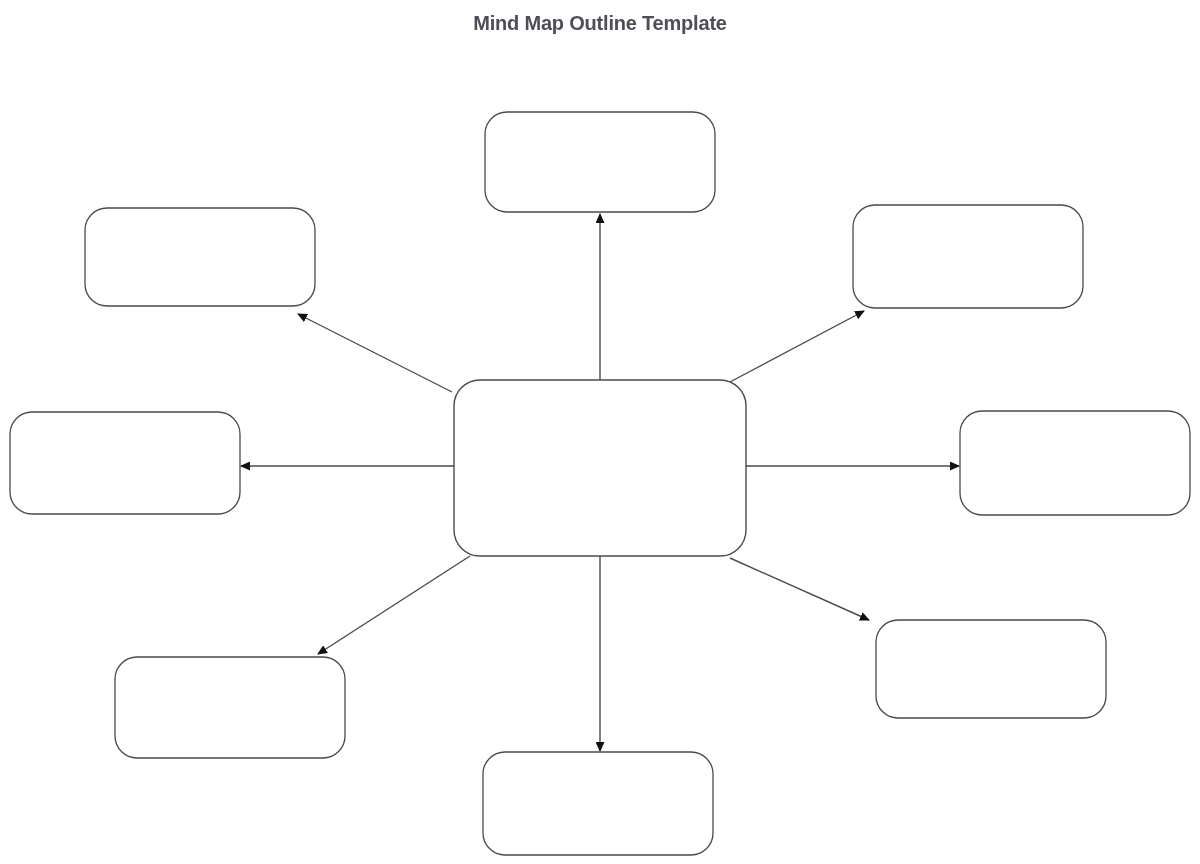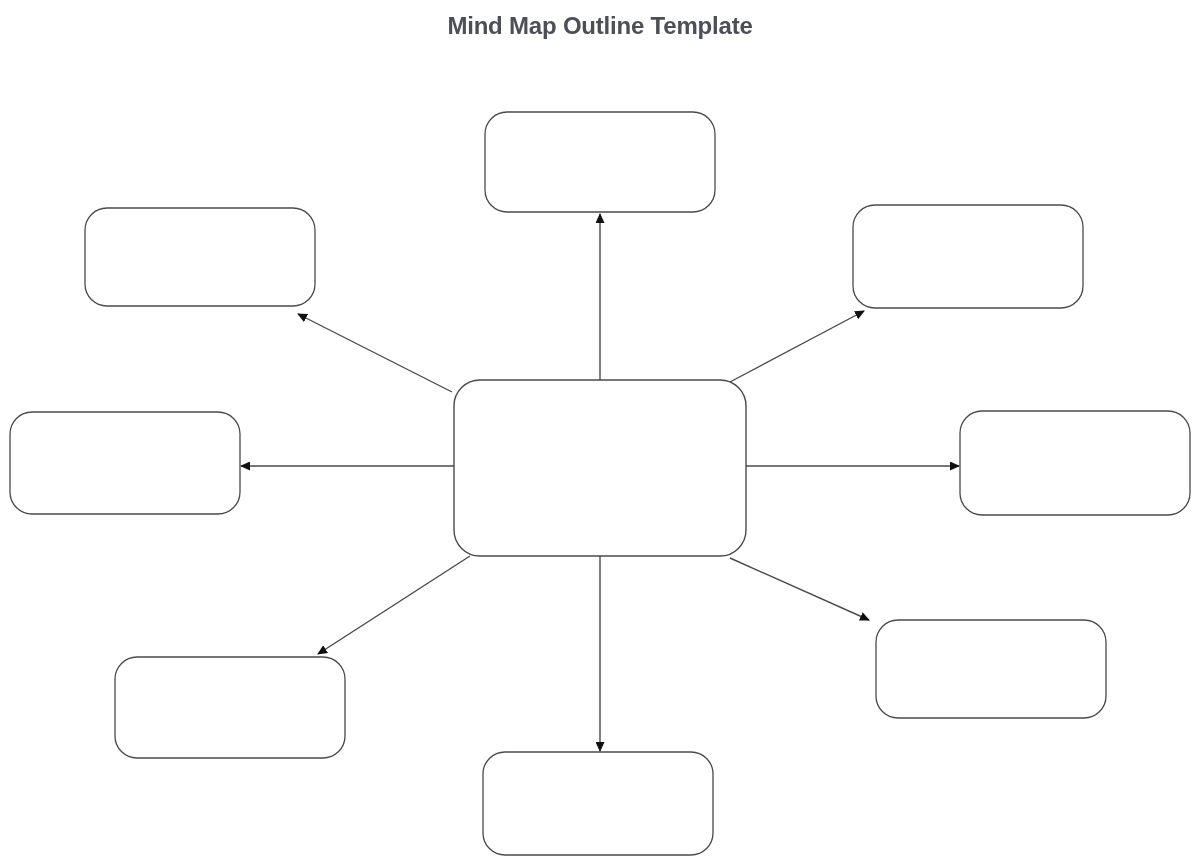--- a/index.html
+++ b/index.html
@@ -20,21 +20,21 @@
     width: 1200px;
     height: 864px;
     background: #ffffff;
   }
   #page-title {
     position: absolute;
     left: 0;
     top: 12px;
     width: 1200px;
     text-align: center;
-    font-size: 24px;
+    font-size: 20px;
     font-weight: bold;
     color: #4c4f56;
     letter-spacing: -0.2px;
     font-family: "Liberation Sans", sans-serif;
   }
   #diagram-svg {
     position: absolute;
     left: 0;
     top: 0;
     width: 1200px;

